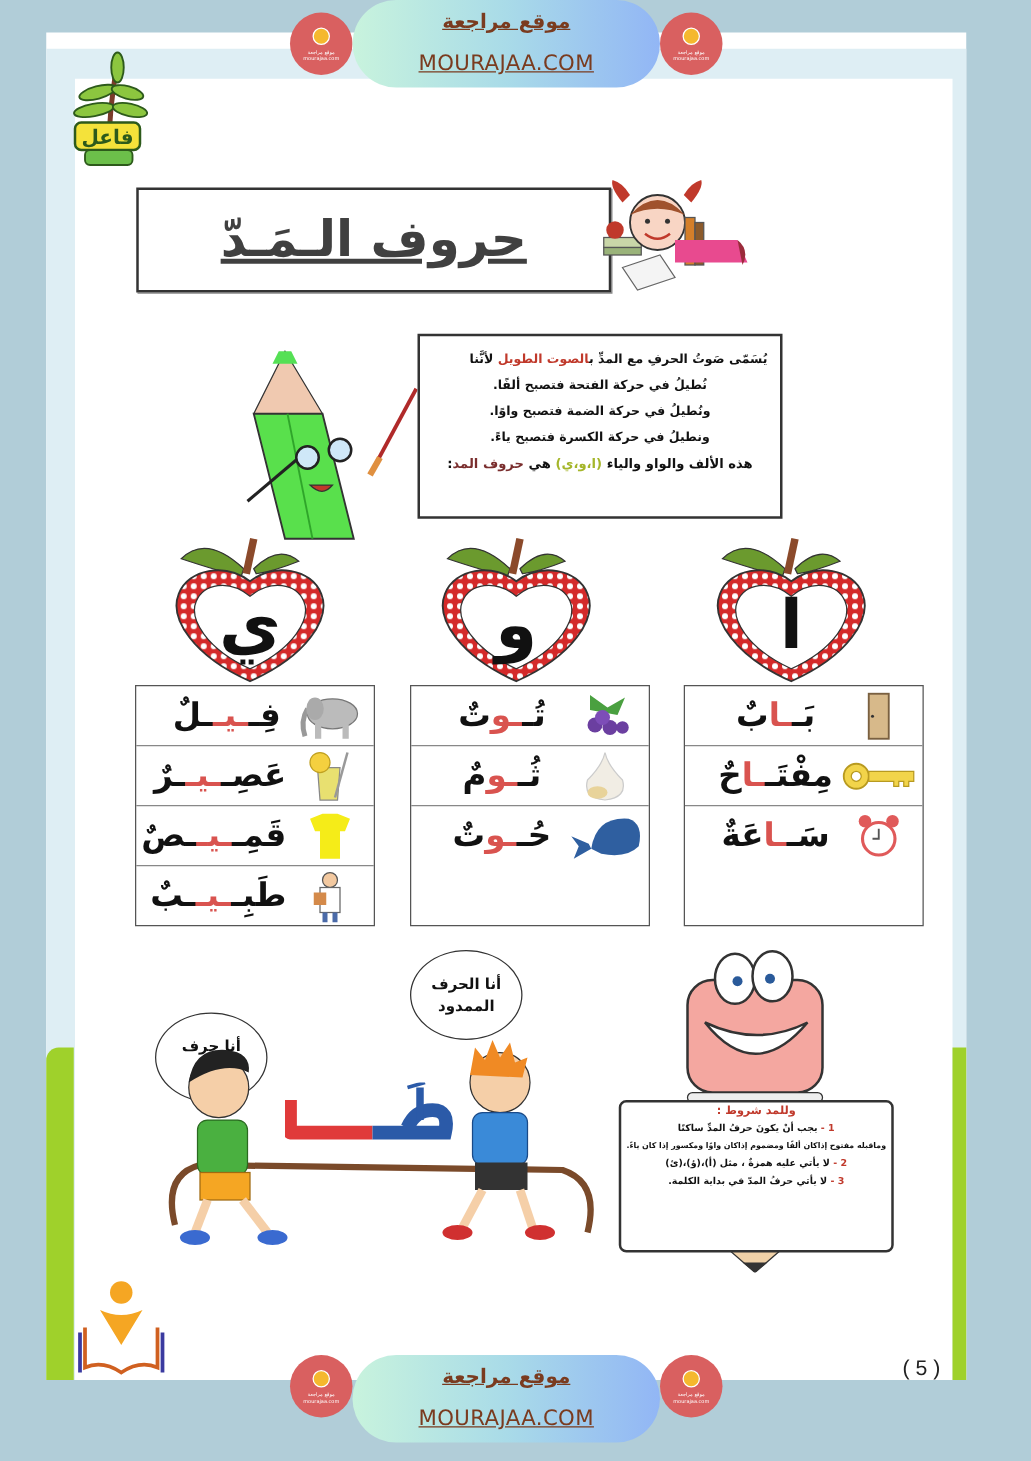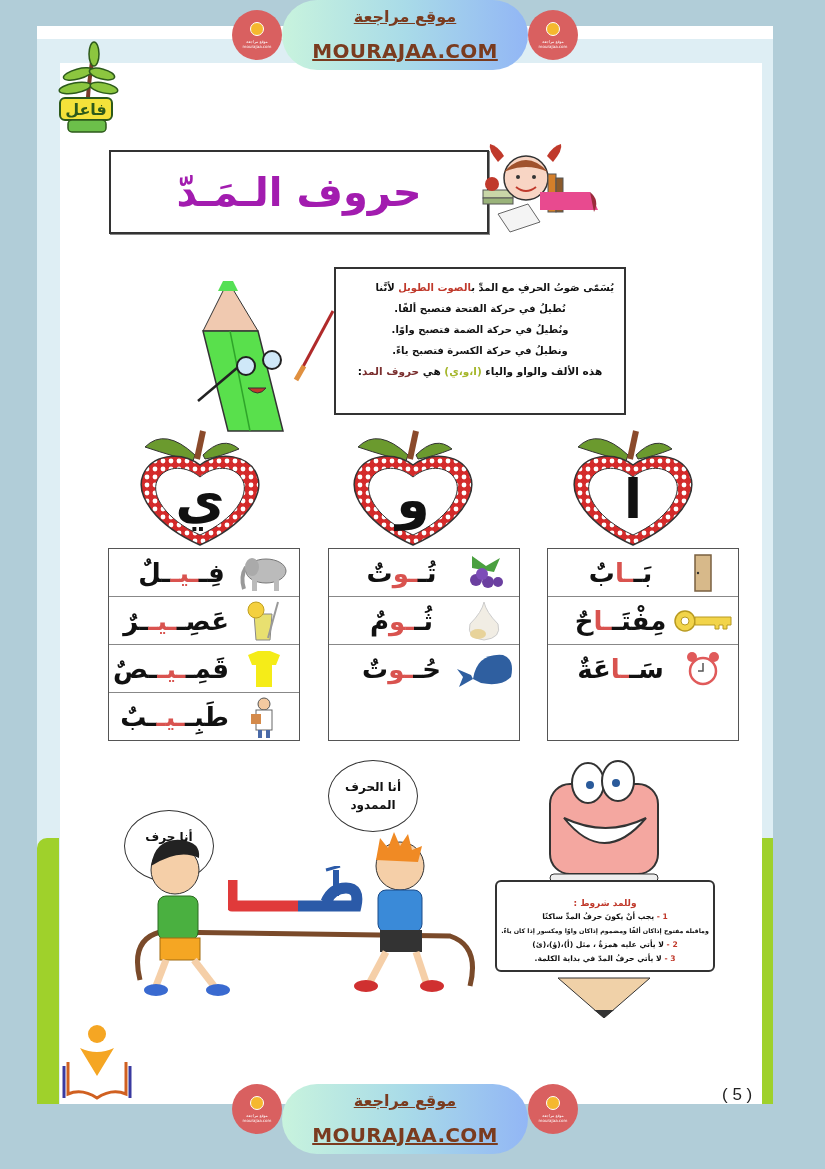--- a/index.html
+++ b/index.html
@@ -11,35 +11,35 @@
   .page-inner { position: absolute; left: 60px; top: 63px; width: 702px; height: 1041px; background: #ffffff; }
   .green-strip-l { position: absolute; left: 37px; top: 838px; width: 22px; height: 266px; background: #9fd12b; border-radius: 10px 0 0 0; }
   .green-strip-r { position: absolute; left: 762px; top: 838px; width: 11px; height: 266px; background: #9fd12b; }
 
   
   .banner { position: absolute; left: 230px; width: 350px; height: 70px; }
   .banner .pill { position: absolute; left: 52px; top: 0; width: 246px; height: 70px; border-radius: 35px;
     background: linear-gradient(90deg, #c8f3dd 0%, #a9dbe8 50%, #92b6f5 100%);
     display: flex; flex-direction: column; align-items: center; justify-content: center; gap: 12px; }
   .banner .ar { font-family: "DejaVu Sans", sans-serif; font-weight: bold; color: #7a3b1f; font-size: 16px; text-decoration: underline; line-height: 20px; }
-  .banner .en { font-family: "DejaVu Sans", sans-serif; font-weight: bold; color: #7a3b1f; font-size: 20px; text-decoration: underline; line-height: 24px; letter-spacing: 0.3px; }
+  .banner .en { font-family: "DejaVu Sans", sans-serif; font-weight: normal; color: #7a3b1f; font-size: 17px; text-decoration: underline; line-height: 24px; letter-spacing: 0.3px; }
   .banner .badge { position: absolute; top: 10px; width: 50px; height: 50px; border-radius: 50%; background: #d96060;
     display: flex; flex-direction: column; align-items: center; justify-content: center; }
   .banner .badge .dot { width: 14px; height: 14px; border-radius: 50%; background: #f5b82e; border: 1px solid #fff; }
   .banner .badge .txt { font-size: 4px; color: #fff; margin-top: 3px; line-height: 5px; text-align: center; }
   .banner .badge.l { left: 2px; }
   .banner .badge.r { left: 298px; }
 
   
   .logo { position: absolute; left: 50px; top: 40px; width: 70px; height: 95px; }
 
   
   .title-box { position: absolute; left: 109px; top: 150px; width: 380px; height: 84px; border: 2px solid #333; border-left-width: 2px; background: #fff;
     display: flex; align-items: center; justify-content: center; box-shadow: 1px 1px 0 #888; }
-  .title-box span { font-family: "DejaVu Sans", sans-serif; font-weight: bold; font-size: 40px; color: #a21caf; }
+  .title-box span { font-family: "DejaVu Sans", sans-serif; font-weight: bold; font-size: 40px; color: #404040; text-decoration: underline; }
 
   .girl { position: absolute; left: 478px; top: 142px; width: 125px; height: 95px; }
 
   
   .info-box { position: absolute; left: 334px; top: 267px; width: 292px; height: 148px; border: 2px solid #333; background: #fff; padding: 8px 10px; direction: rtl; text-align: center; }
   .info-box p { font-family: "DejaVu Sans", sans-serif; font-weight: bold; font-size: 10px; line-height: 21px; color: #111; }
   .info-box .red { color: #c0392b; }
   .info-box .brown { color: #7a2e2e; }
   .info-box .green { color: #a5b62a; }
   .info-box p.first { text-align: right; }
@@ -59,22 +59,22 @@
   .word-row .pic { width: 70px; height: 44px; display: flex; align-items: center; justify-content: center; }
 
   
   .bubble { position: absolute; width: 90px; height: 72px; border: 1.5px solid #333; border-radius: 50%; background: #fff;
     display: flex; flex-direction: column; align-items: center; justify-content: center; direction: rtl; }
   .bubble span { font-family: "DejaVu Sans", sans-serif; font-weight: bold; font-size: 12px; line-height: 18px; color: #111; }
 
   .madd-letter { position: absolute; left: 228px; top: 866px; width: 135px; height: 50px; }
 
   
-  .rules-board { position: absolute; left: 495px; top: 880px; width: 220px; height: 92px; background: #fff; border: 2px solid #333; border-radius: 6px;
-    direction: rtl; text-align: center; padding-top: 14px; }
+  .rules-board { position: absolute; left: 495px; top: 880px; width: 220px; height: 122px; background: #fff; border: 2px solid #333; border-radius: 6px;
+    direction: rtl; text-align: center; padding-top: 0; }
   .rules-board .rt { font-family: "DejaVu Sans", sans-serif; font-weight: bold; font-size: 9px; color: #c0392b; line-height: 14px; }
   .rules-board .rl { font-family: "DejaVu Sans", sans-serif; font-weight: bold; font-size: 7.6px; color: #111; line-height: 14px; white-space: nowrap; }
   .rules-board .num { color: #c0392b; }
 
   .pencil-char { position: absolute; left: 540px; top: 748px; width: 165px; height: 270px; }
   .boys { position: absolute; left: 120px; top: 830px; width: 370px; height: 180px; }
 
   .page-num { position: absolute; left: 722px; top: 1085px; font-family: "Liberation Sans", sans-serif; font-size: 17px; color: #222; }
   .bottom-logo { position: absolute; left: 60px; top: 1022px; width: 75px; height: 82px; }
 </style>

